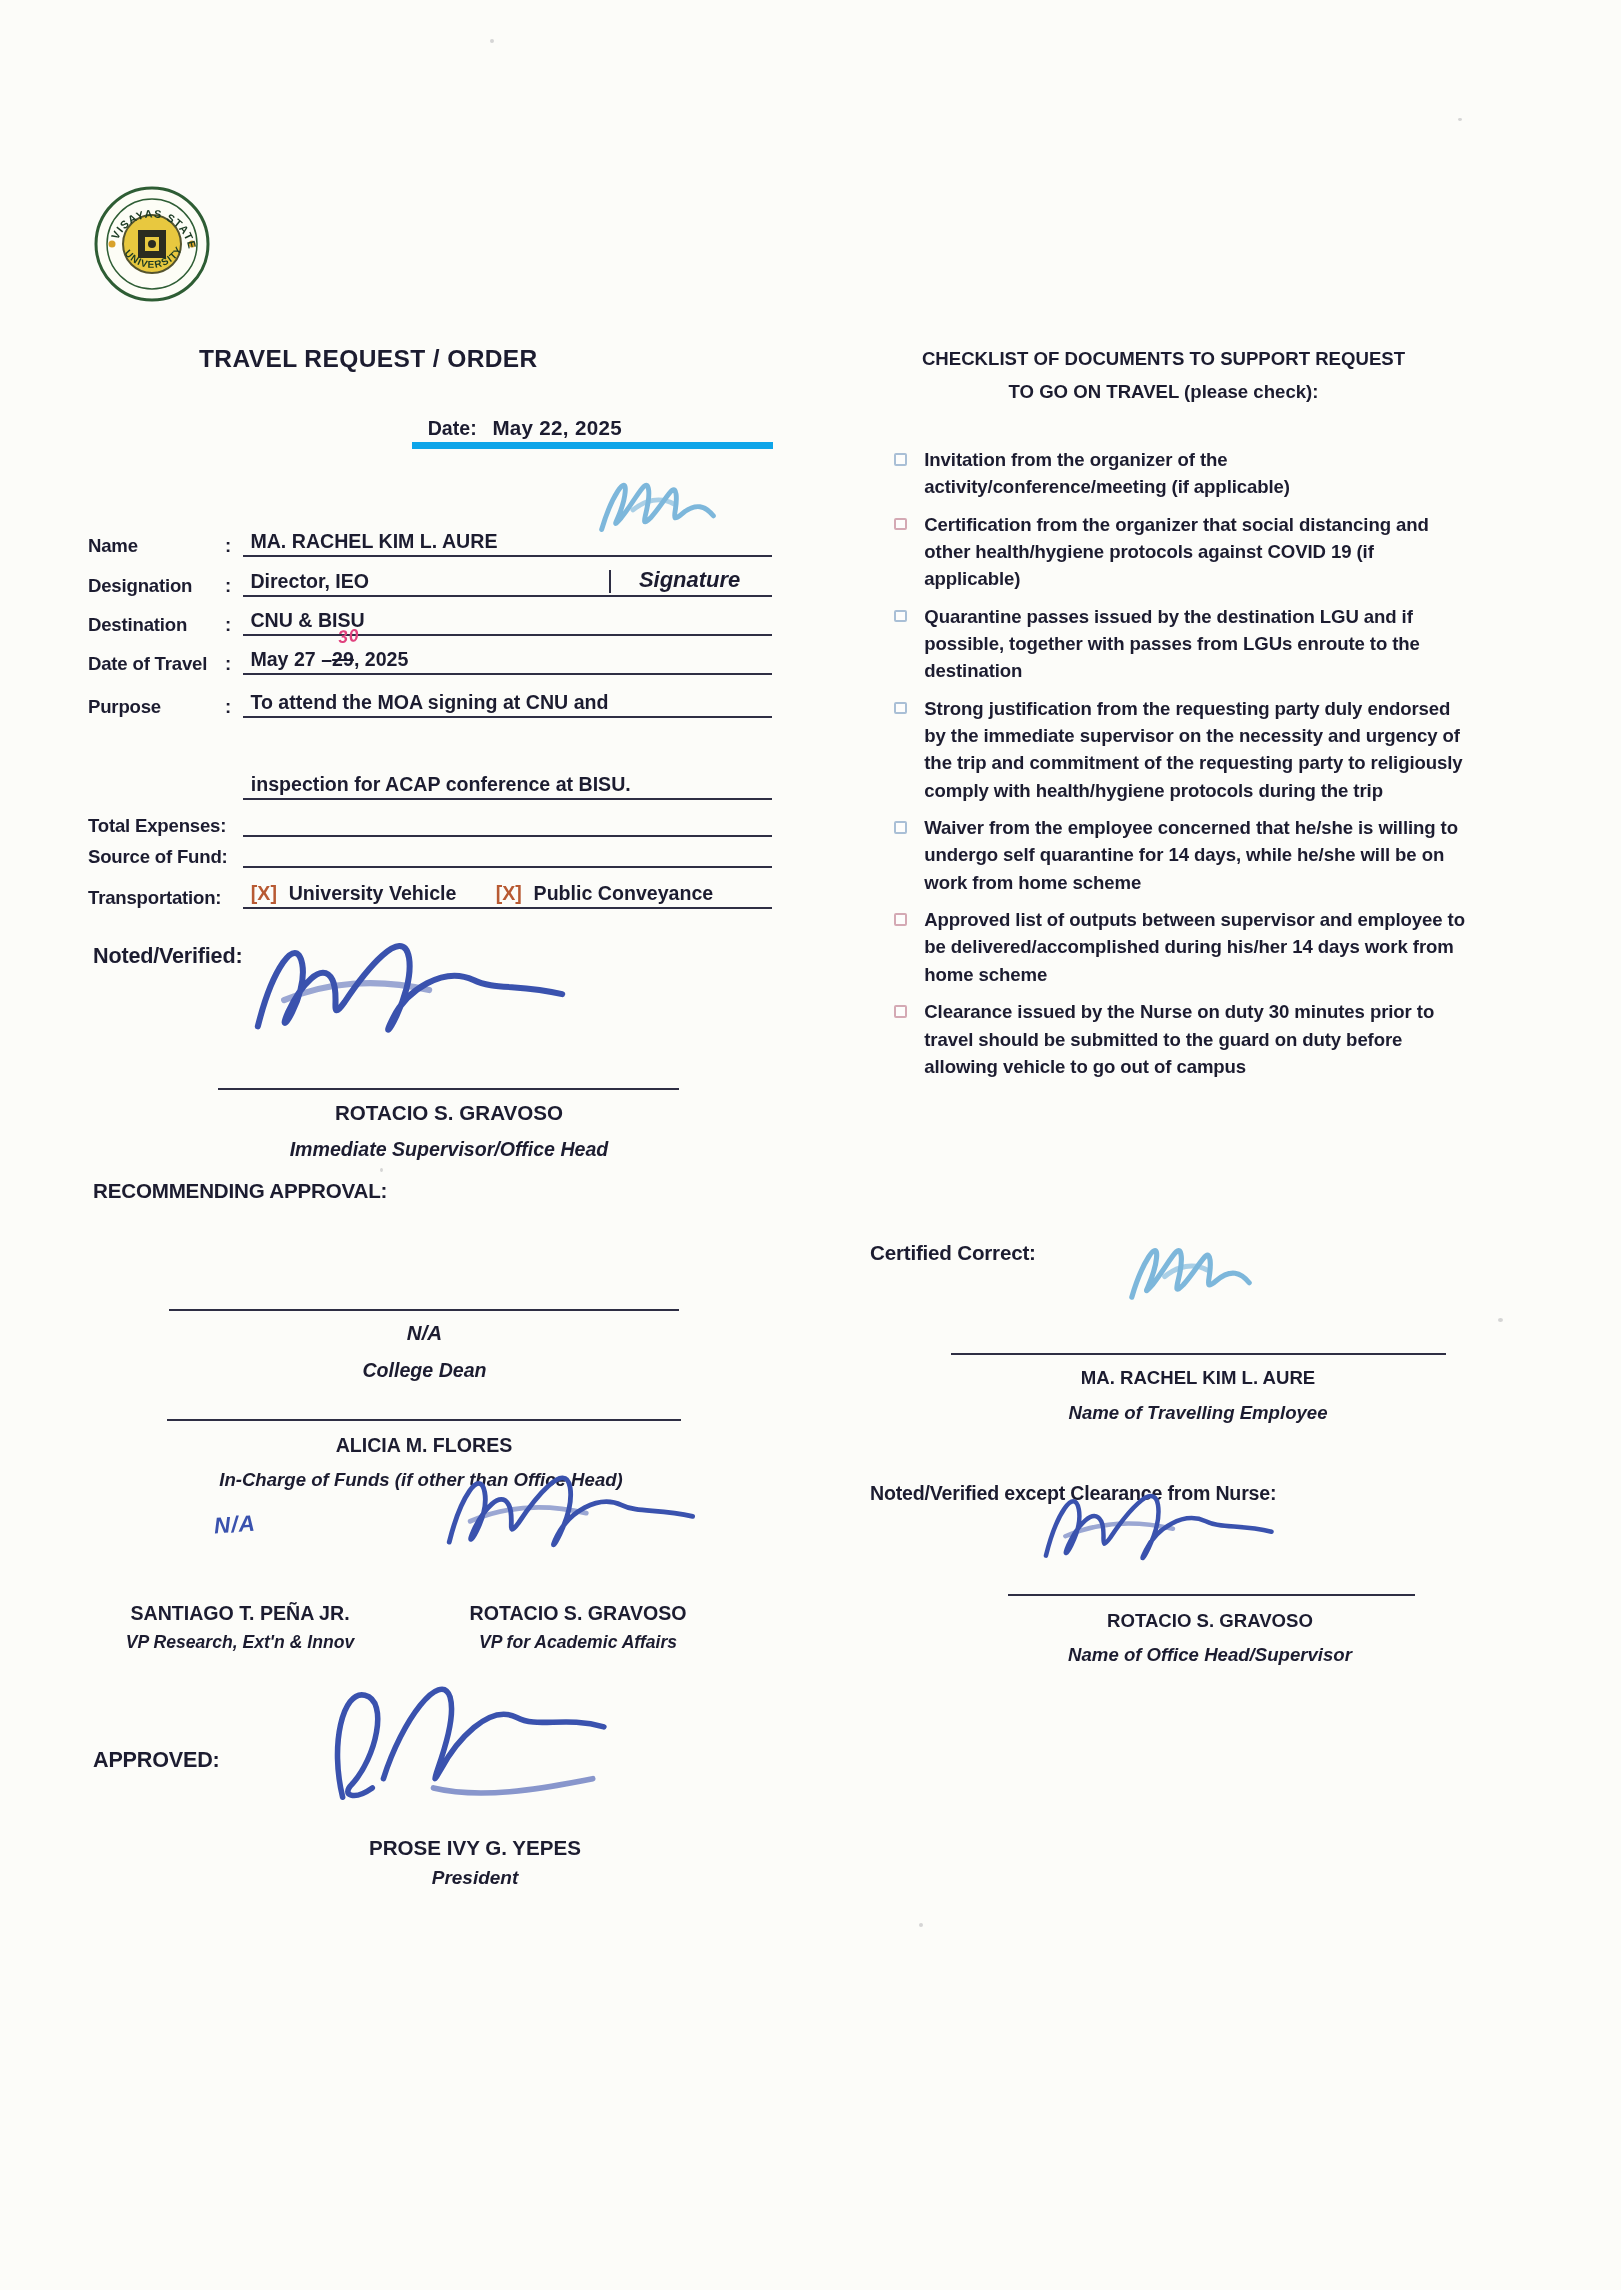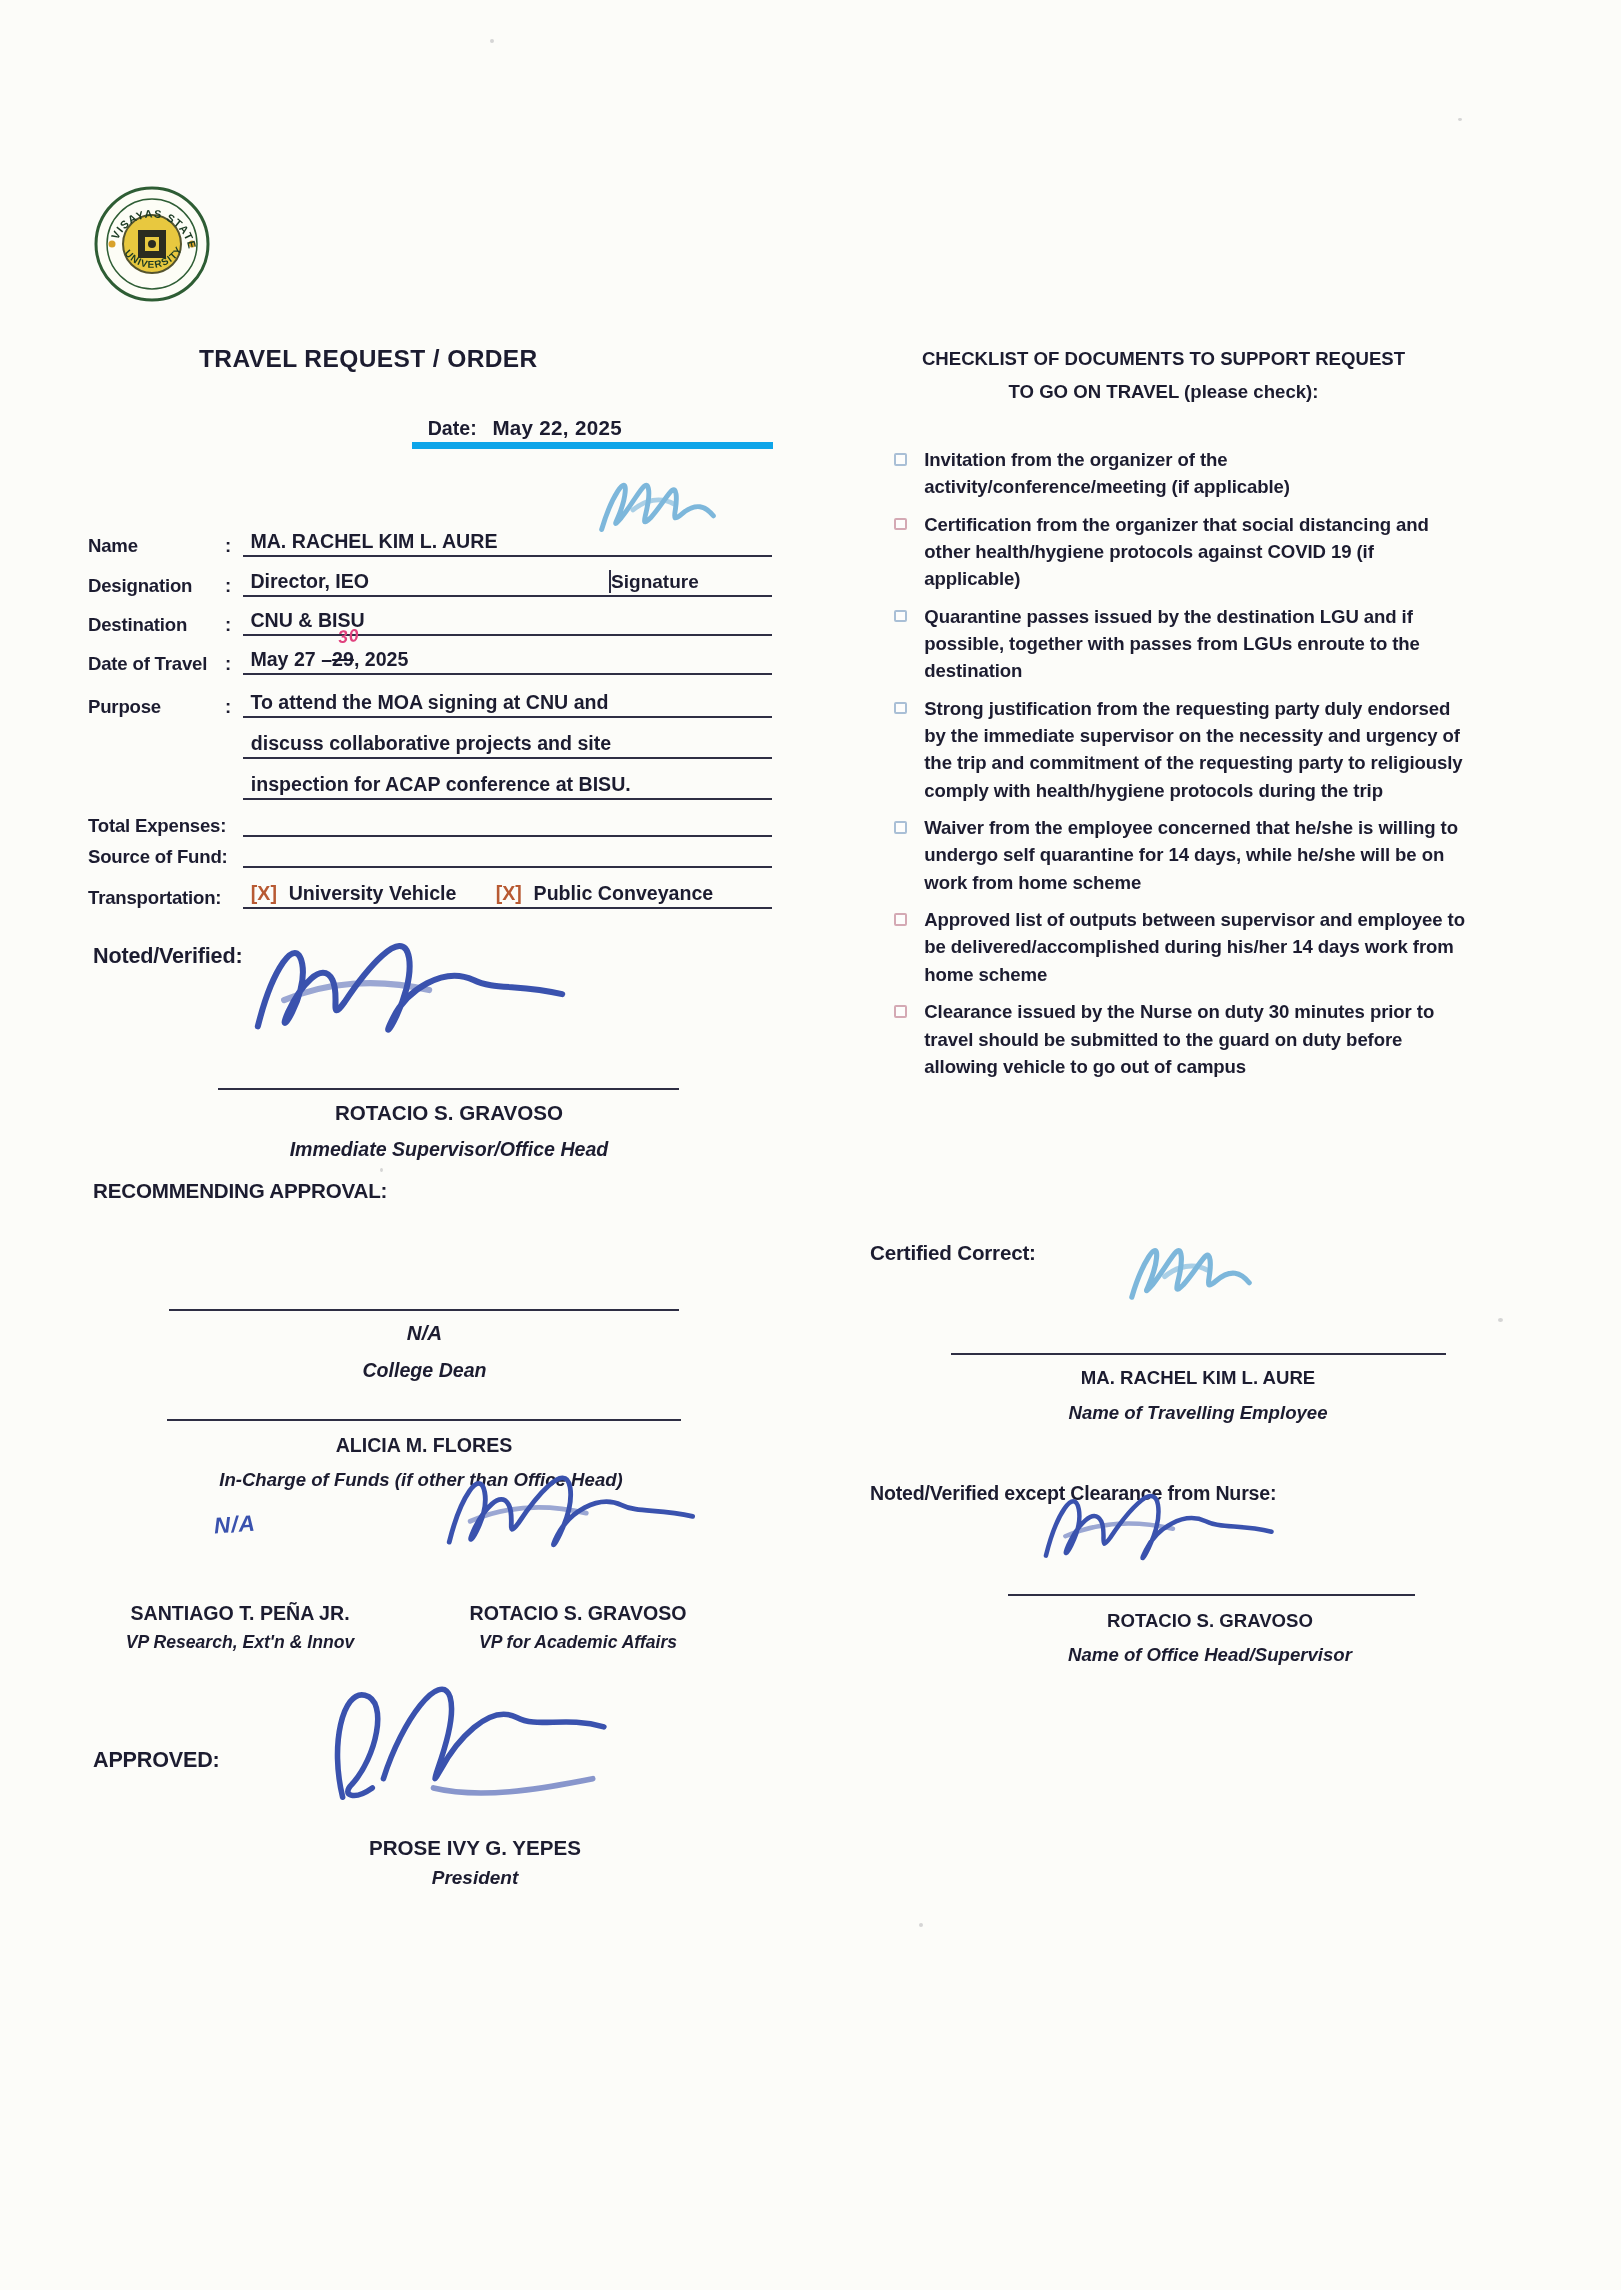--- a/index.html
+++ b/index.html
@@ -28,21 +28,21 @@
   .date-row .lab { font-size:19.6px; font-weight:700; }
   .date-row .valtext { font-size:20.6px; font-weight:700; margin-left:15.7px; letter-spacing:0.3px; }
 
   
   .frow { left:88px; width:684px; height:30px; display:flex; align-items:flex-end; }
   .frow .lbl { width:137px; font-size:18.6px; font-weight:700; letter-spacing:-0.2px; }
   .frow .col { width:17.6px; font-size:18.6px; font-weight:700; }
   .frow .val { flex:1; border-bottom:2px solid #2e2e44; font-size:19.6px; font-weight:700;
                padding:0 3.9px 2px 7.8px; display:flex; align-items:flex-end; white-space:nowrap; }
   .vdiv { width:2px; height:23.5px; background:#2e2e44; margin-left:auto; }
-  .sig-caption { width:157px; font-size:19px; font-weight:700; }
+  .sig-caption { width:157px; text-align:center; font-style:italic; font-size:22px; font-weight:700; }
   .struckwrap { position:relative; display:inline-block; }
   .struck { text-decoration:line-through; text-decoration-thickness:2px; }
   .corr { position:absolute; left:5.9px; top:-21.6px; color:#e0427e; font-size:17.6px; font-weight:700;
           font-style:italic; transform:rotate(-7deg); letter-spacing:1px; }
   .plainline { border-bottom:2px solid #2e2e44; font-size:19.6px; font-weight:700; padding:0 3.9px 2px 7.8px; }
 
   .blk-label { font-size:21.6px; font-weight:700; letter-spacing:-0.2px; }
   .nameline { font-weight:700; }
   .captline { font-weight:700; font-style:italic; }
 
@@ -154,23 +154,20 @@
     </span>
   </div>
 
   <div class="abs frow" style="top:686px;height:32px">
     <span class="lbl">Purpose</span>
     <span class="col">:</span>
     <span class="val">
         <span>To attend the MOA signing at CNU and</span>
       </span>
   </div>
-  <div class="abs plainline" style="left:243px;top:727px;width:529px;height:32px;display:flex;align-items:flex-end">
-    <span>discuss collaborative projects and site</span>
-  </div>
   <div class="abs plainline" style="left:243px;top:768px;width:529px;height:32px;display:flex;align-items:flex-end">
     <span>inspection for ACAP conference at BISU.</span>
   </div>
 
   <div class="abs frow" style="top:810px;height:26.5px">
     <span class="lbl" style="width:155px">Total Expenses:</span>
     <span class="val"></span>
   </div>
 
   <div class="abs frow" style="top:841px;height:26.5px">

